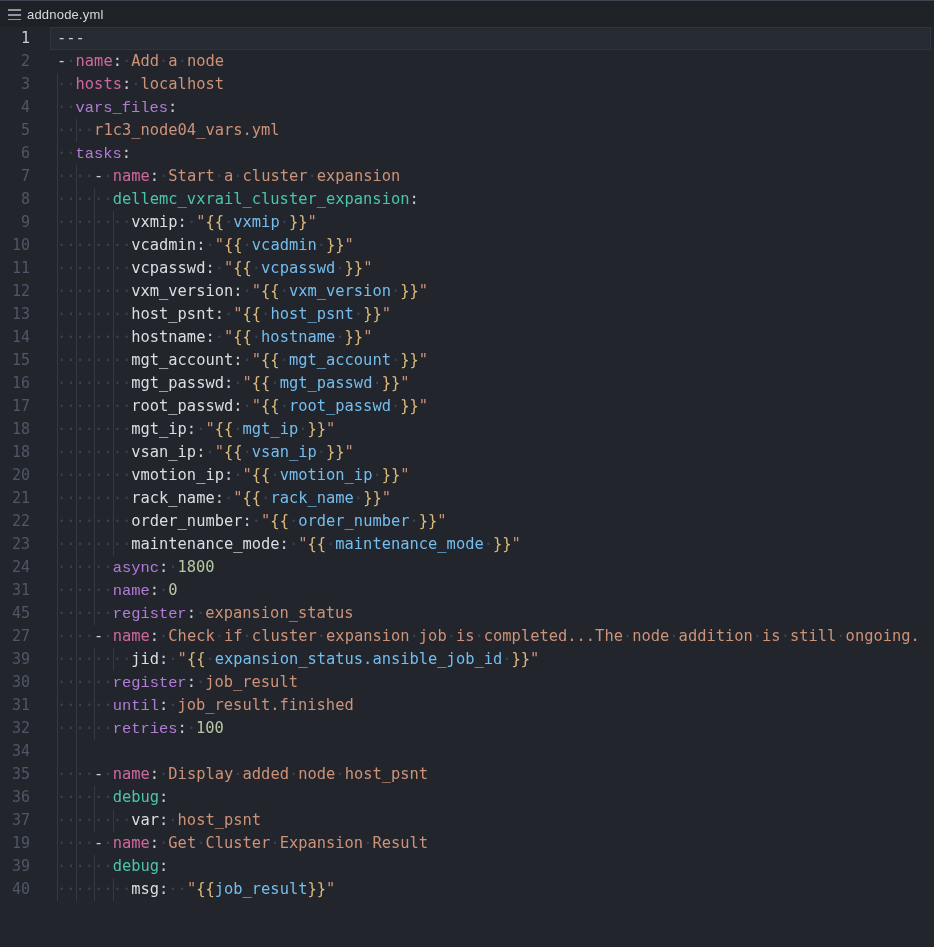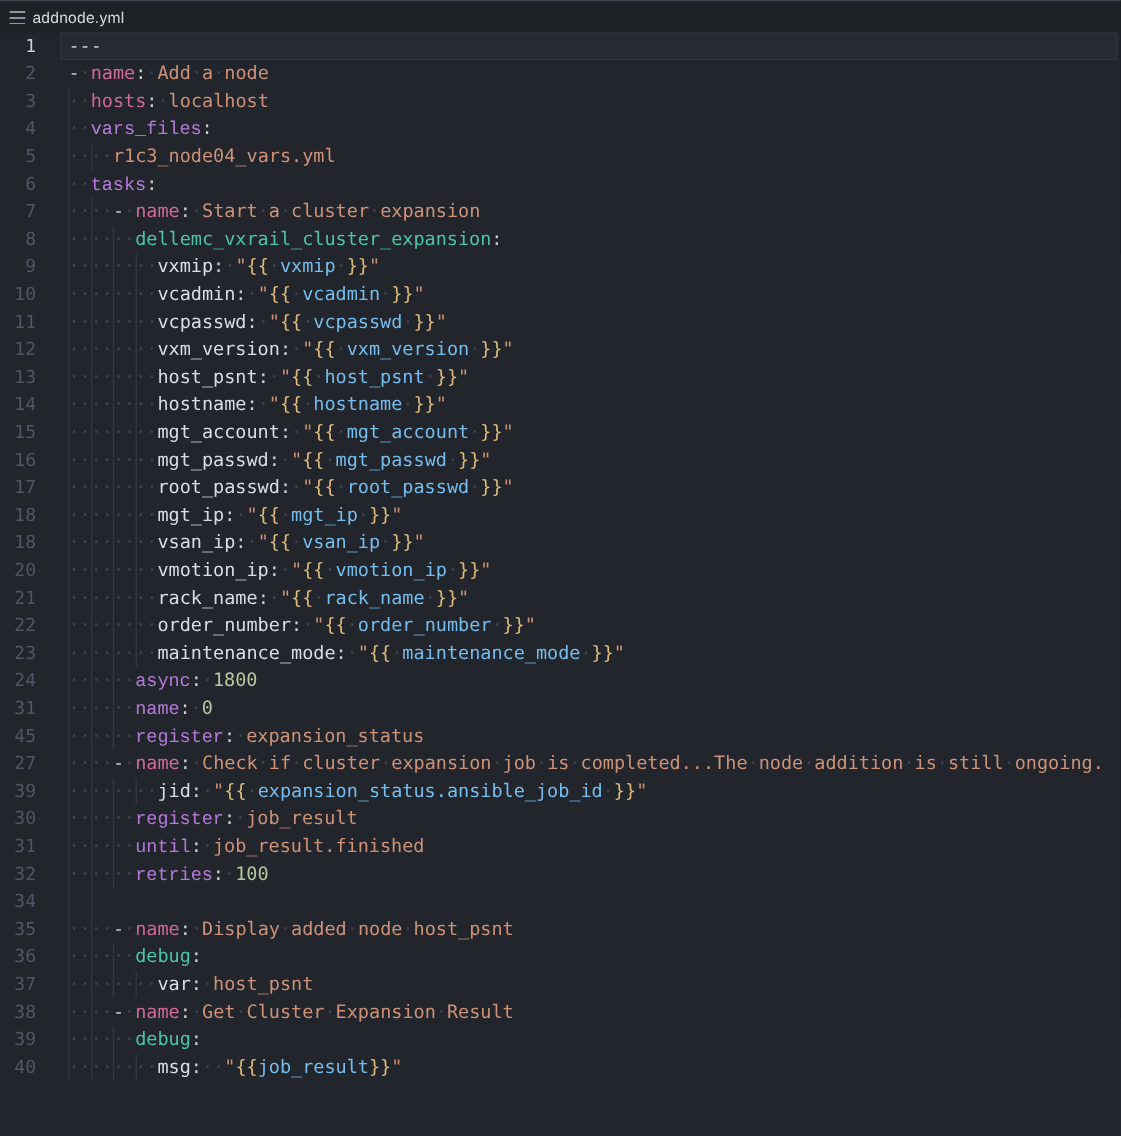--- a/index.html
+++ b/index.html
@@ -193,21 +193,21 @@
       </div>
       <div class="line">
         <div class="ln-num">36</div>
         <div class="ln-text"><i class="guide" style="left: calc(0ch + 7px);"></i><i class="guide" style="left: calc(2ch + 7px);"></i><i class="guide" style="left: calc(4ch + 7px);"></i><span class="ws">······</span><span class="tk-mod">debug</span><span class="tk-pln">:</span></div>
       </div>
       <div class="line">
         <div class="ln-num">37</div>
         <div class="ln-text"><i class="guide" style="left: calc(0ch + 7px);"></i><i class="guide" style="left: calc(2ch + 7px);"></i><i class="guide" style="left: calc(4ch + 7px);"></i><i class="guide" style="left: calc(6ch + 7px);"></i><span class="ws">········</span><span class="tk-par">var</span><span class="tk-pln">:</span><span class="ws">·</span><span class="tk-str">host_psnt</span></div>
       </div>
       <div class="line">
-        <div class="ln-num">38</div>
+        <div class="ln-num">19</div>
         <div class="ln-text"><i class="guide" style="left: calc(0ch + 7px);"></i><i class="guide" style="left: calc(2ch + 7px);"></i><span class="ws">····</span><span class="tk-pln">-</span><span class="ws">·</span><span class="tk-pk">name</span><span class="tk-pln">:</span><span class="ws">·</span><span class="tk-str">Get</span><span class="ws">·</span><span class="tk-str">Cluster</span><span class="ws">·</span><span class="tk-str">Expansion</span><span class="ws">·</span><span class="tk-str">Result</span></div>
       </div>
       <div class="line">
         <div class="ln-num">39</div>
         <div class="ln-text"><i class="guide" style="left: calc(0ch + 7px);"></i><i class="guide" style="left: calc(2ch + 7px);"></i><i class="guide" style="left: calc(4ch + 7px);"></i><span class="ws">······</span><span class="tk-mod">debug</span><span class="tk-pln">:</span></div>
       </div>
       <div class="line">
         <div class="ln-num">40</div>
         <div class="ln-text"><i class="guide" style="left: calc(0ch + 7px);"></i><i class="guide" style="left: calc(2ch + 7px);"></i><i class="guide" style="left: calc(4ch + 7px);"></i><i class="guide" style="left: calc(6ch + 7px);"></i><span class="ws">········</span><span class="tk-par">msg</span><span class="tk-pln">:</span><span class="ws">··</span><span class="tk-str">"</span><span class="tk-jj">{{</span><span class="tk-jv">job_result</span><span class="tk-jj">}}</span><span class="tk-str">"</span></div>
       </div>

